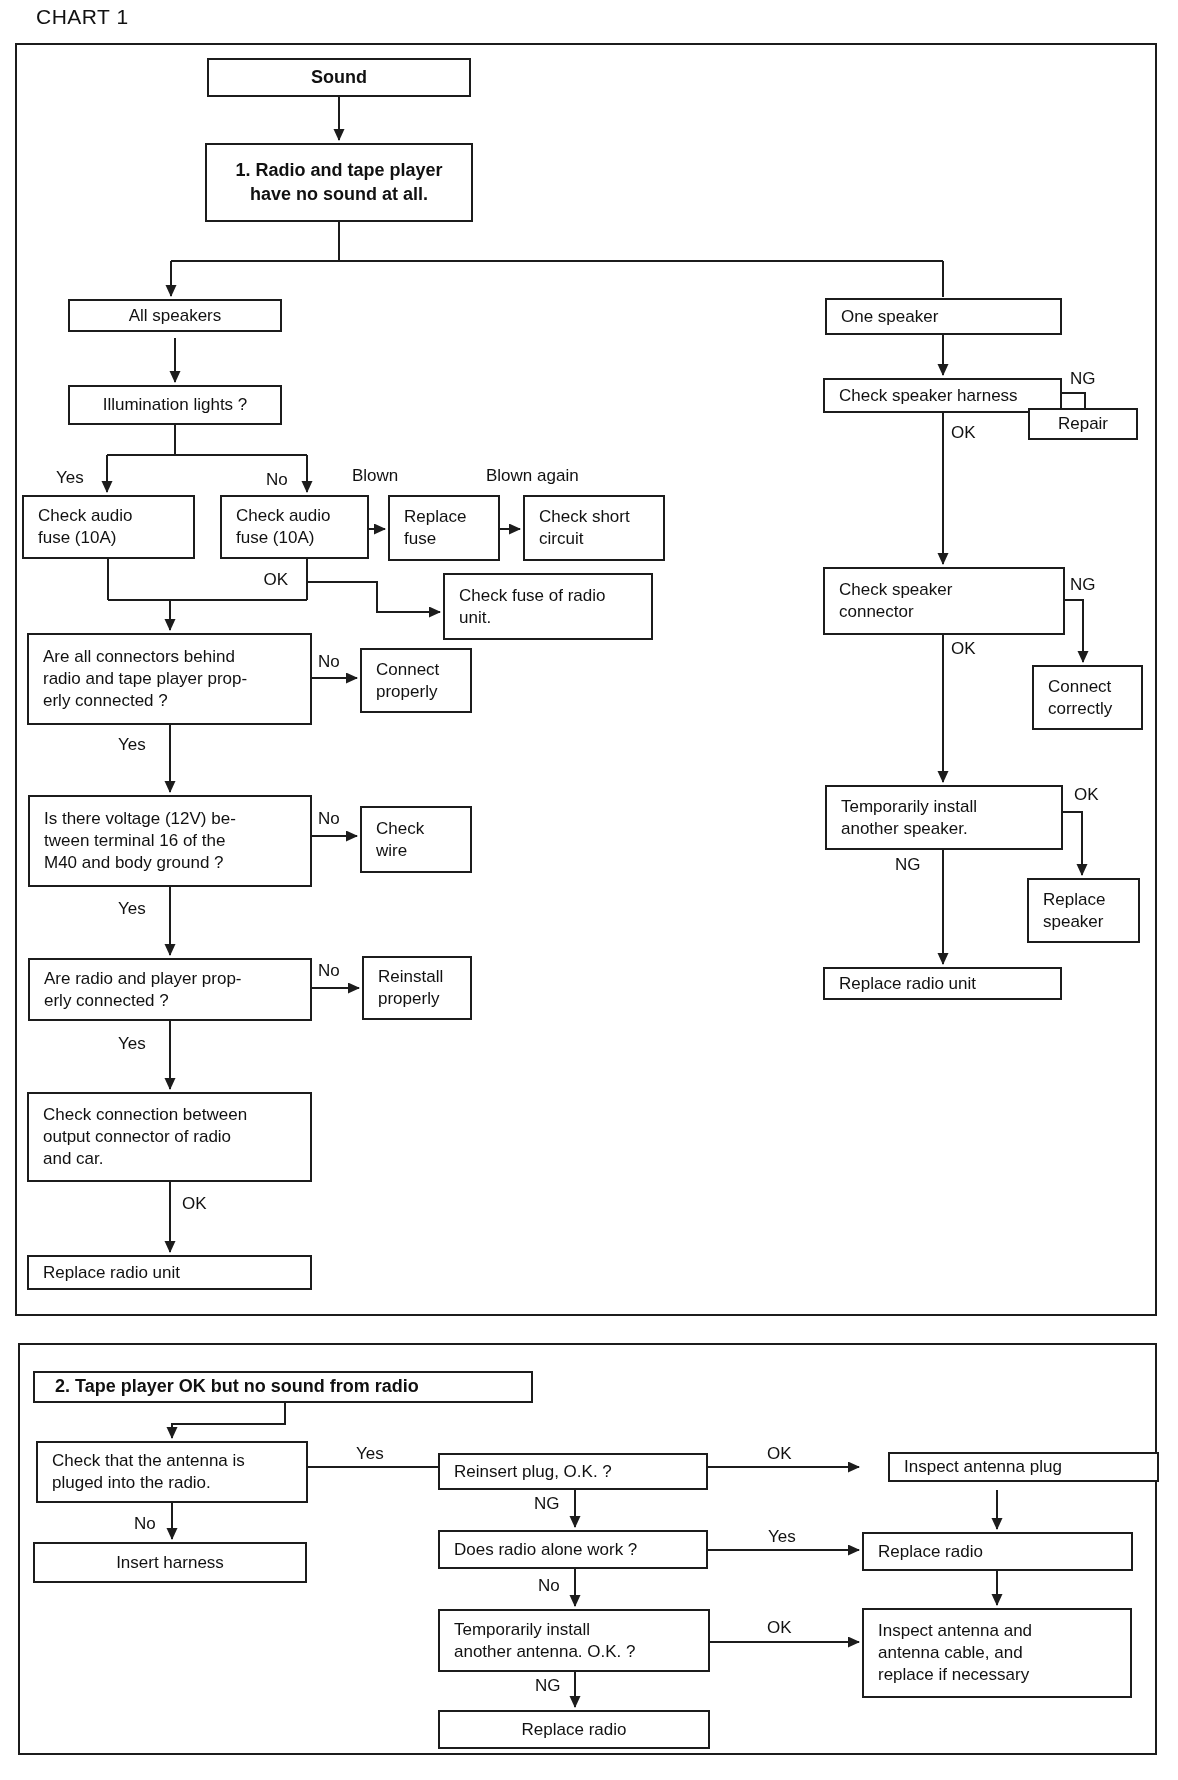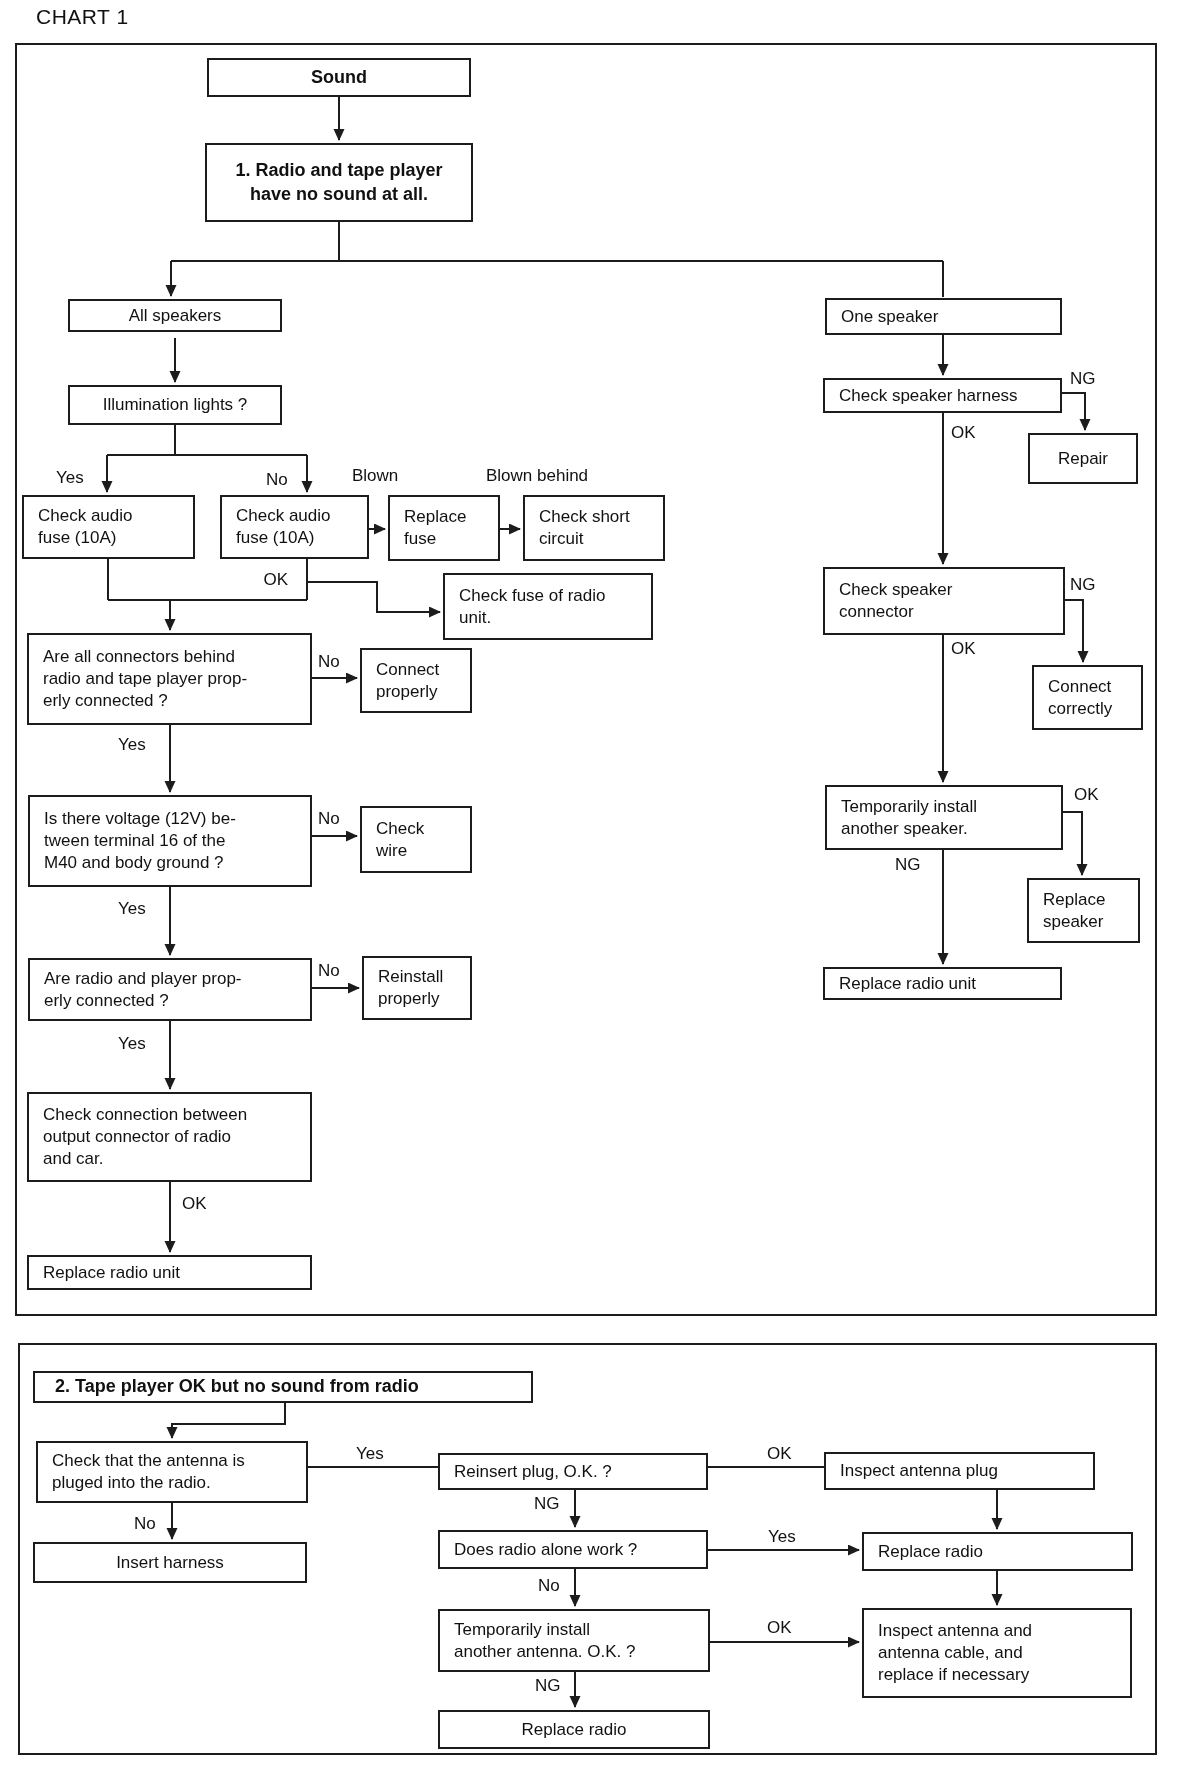--- a/index.html
+++ b/index.html
@@ -113,50 +113,50 @@
 erly connected ?</div>
   <div class="node" style="left:362px;top:956px;width:110px;height:64px">Reinstall
 properly</div>
   <div class="node" style="left:27px;top:1092px;width:285px;height:90px">Check connection between
 output connector of radio
 and car.</div>
   <div class="node" style="left:27px;top:1255px;width:285px;height:35px">Replace radio unit</div>
 
   <div class="node" style="left:825px;top:298px;width:237px;height:37px">One speaker</div>
   <div class="node" style="left:823px;top:378px;width:239px;height:35px">Check speaker harness</div>
-  <div class="node center" style="left:1028px;top:433px;width:110px;height:51px">Repair</div>
+  <div class="node center" style="left:1028px;top:408px;width:110px;height:32px">Repair</div>
   <div class="node" style="left:823px;top:567px;width:242px;height:68px">Check speaker
 connector</div>
   <div class="node" style="left:1032px;top:665px;width:111px;height:65px">Connect
 correctly</div>
   <div class="node" style="left:825px;top:785px;width:238px;height:65px">Temporarily install
 another speaker.</div>
   <div class="node" style="left:1027px;top:878px;width:113px;height:65px">Replace
 speaker</div>
   <div class="node" style="left:823px;top:967px;width:239px;height:33px">Replace radio unit</div>
 
   <div class="node bold pad20" style="left:33px;top:1371px;width:500px;height:32px">2. Tape player OK but no sound from radio</div>
   <div class="node" style="left:36px;top:1441px;width:272px;height:62px">Check that the antenna is
 pluged into the radio.</div>
   <div class="node center" style="left:33px;top:1542px;width:274px;height:41px">Insert harness</div>
   <div class="node" style="left:438px;top:1530px;width:270px;height:39px">Does radio alone work ?</div>
   <div class="node" style="left:438px;top:1453px;width:270px;height:37px">Reinsert plug, O.K. ?</div>
   <div class="node" style="left:438px;top:1609px;width:272px;height:63px">Temporarily install
 another antenna. O.K. ?</div>
   <div class="node center" style="left:438px;top:1710px;width:272px;height:39px">Replace radio</div>
-  <div class="node" style="left:824px;top:1452px;width:271px;height:38px">Inspect antenna plug</div>
+  <div class="node" style="left:888px;top:1452px;width:271px;height:30px">Inspect antenna plug</div>
   <div class="node" style="left:862px;top:1532px;width:271px;height:39px">Replace radio</div>
   <div class="node" style="left:862px;top:1608px;width:270px;height:90px">Inspect antenna and
 antenna cable, and
 replace if necessary</div>
 
   <span class="elabel" style="left:56px;top:468px">Yes</span>
   <span class="elabel" style="left:266px;top:470px">No</span>
   <span class="elabel" style="left:352px;top:466px">Blown</span>
-  <span class="elabel" style="left:486px;top:466px">Blown behind</span>
+  <span class="elabel" style="left:486px;top:466px">Blown again</span>
   <span class="elabel r" style="left:250px;top:570px;width:38px">OK</span>
   <span class="elabel" style="left:318px;top:652px">No</span>
   <span class="elabel" style="left:118px;top:735px">Yes</span>
   <span class="elabel" style="left:318px;top:809px">No</span>
   <span class="elabel" style="left:118px;top:899px">Yes</span>
   <span class="elabel" style="left:318px;top:961px">No</span>
   <span class="elabel" style="left:118px;top:1034px">Yes</span>
   <span class="elabel" style="left:182px;top:1194px">OK</span>
   <span class="elabel" style="left:1070px;top:369px">NG</span>
   <span class="elabel" style="left:951px;top:423px">OK</span>

